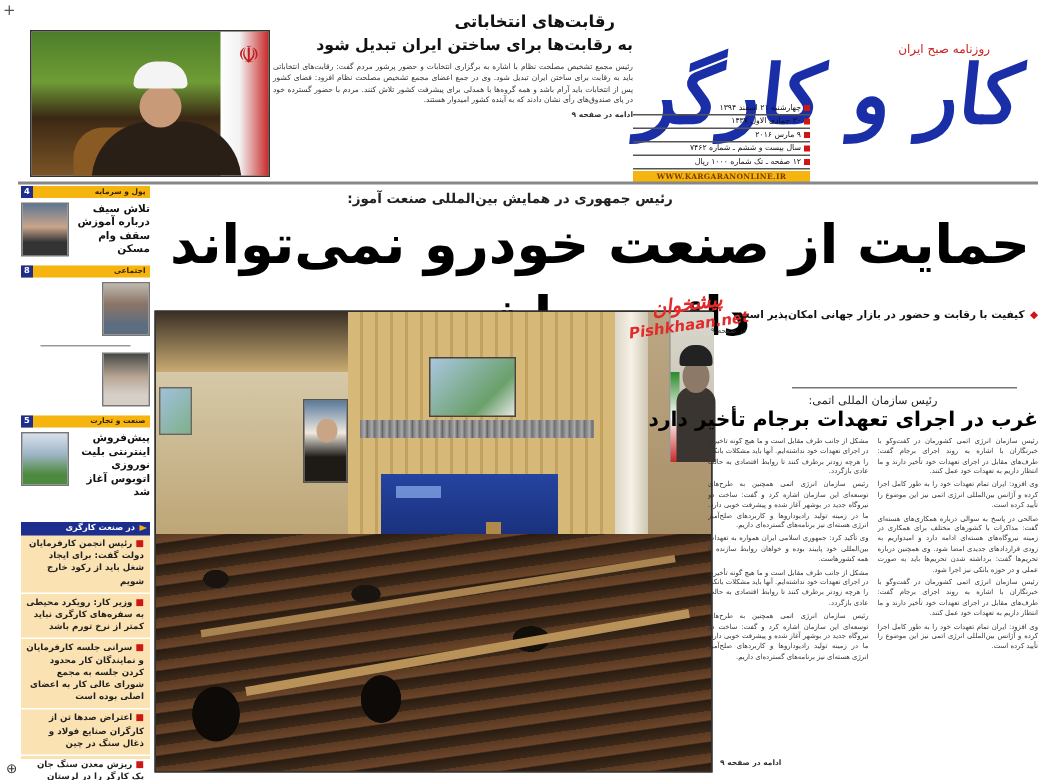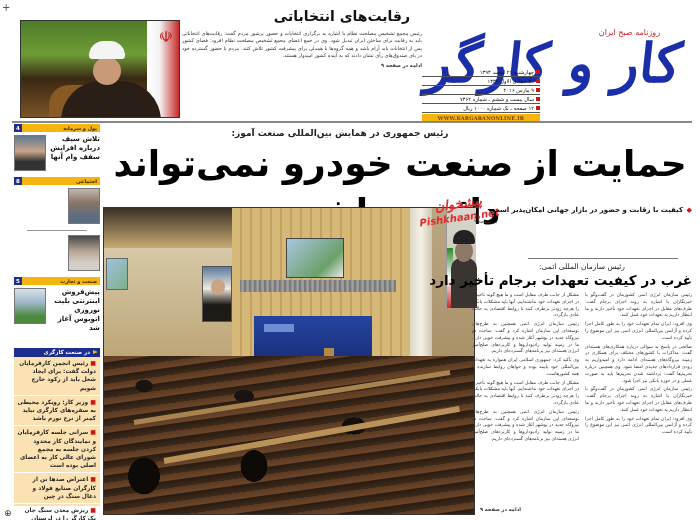--- a/index.html
+++ b/index.html
@@ -18,21 +18,21 @@
   
   .top-photo { position: absolute; left: 20px; top: 20px; width: 160px; height: 98px; background: linear-gradient(180deg,#4e7d2a 0%,#6e9c35 35%,#3a2814 60%,#7b5426 100%); border: 1px solid #333; overflow: hidden; }
   .top-photo .flag { position: absolute; right: 0; top: 0; width: 32px; height: 98px; background: linear-gradient(90deg,#fff 0%,#f2f2f2 40%,#c82a2a 100%); }
   .top-photo .turban { position: absolute; left: 68px; top: 20px; width: 36px; height: 18px; border-radius: 18px 18px 4px 4px; background: #f4f4f4; }
   .top-photo .face { position: absolute; left: 72px; top: 36px; width: 28px; height: 28px; border-radius: 50%; background: #c99a78; }
   .top-photo .robe { position: absolute; left: 40px; top: 60px; width: 100px; height: 40px; border-radius: 40px 40px 0 0; background: #2a1f17; }
   .top-photo .cloak { position: absolute; left: 28px; top: 64px; width: 40px; height: 36px; background: #8a5a24; border-radius: 20px 0 0 0; }
   .emblem { position: absolute; right: 6px; top: 6px; color: #c01b1b; font-size: 16px; }
 
   .top-story { position: absolute; left: 182px; top: 8px; width: 240px; text-align: right; }
-  .top-kicker { font-size: 14px; font-weight: bold; padding-right: 12px; }
+  .top-kicker { font-size: 11px; font-weight: bold; padding-right: 12px; }
   .top-title { font-size: 10.5px; font-weight: bold; margin-top: 3px; white-space: nowrap; }
   .body-text { font-size: 5px; line-height: 7.4px; color: #333; text-align: justify; margin-top: 6px; }
   .cont { font-size: 5px; font-weight: bold; margin-top: 2px; color: #333; }
 
   .rule-top { position: absolute; left: 12px; top: 121px; width: 680px; height: 2px; background: #888; }
 
   
   .main-kicker { position: absolute; left: 100px; top: 128px; width: 480px; text-align: center; font-size: 9px; font-weight: bold; color: #222; }
   .main-title { position: absolute; left: 100px; top: 140px; width: 600px; text-align: center; font-size: 36px; font-weight: bold; letter-spacing: -1px; line-height: 48px; color: #000; font-family: "DejaVu Sans", sans-serif; }
 
@@ -134,20 +134,21 @@
   <div class="flag"></div>
   <div class="emblem">☫</div>
   <div class="cloak"></div>
   <div class="robe"></div>
   <div class="face"></div>
   <div class="turban"></div>
 </div>
 
 <div class="top-story">
   <div class="top-kicker">رقابت‌های انتخاباتی</div>
+  <div class="top-title">به رقابت‌ها برای ساختن ایران تبدیل شود</div>
   <div class="body-text">رئیس مجمع تشخیص مصلحت نظام با اشاره به برگزاری انتخابات و حضور پرشور مردم گفت: رقابت‌های انتخاباتی باید به رقابت برای ساختن ایران تبدیل شود. وی در جمع اعضای مجمع تشخیص مصلحت نظام افزود: فضای کشور پس از انتخابات باید آرام باشد و همه گروه‌ها با همدلی برای پیشرفت کشور تلاش کنند. مردم با حضور گسترده خود در پای صندوق‌های رأی نشان دادند که به آینده کشور امیدوار هستند.</div>
   <div class="cont">ادامه در صفحه ۹</div>
 </div>
 
 <div class="rule-top"></div>
 
 <div class="main-kicker">رئیس جمهوری در همایش بین‌المللی صنعت آموز:</div>
 <div class="main-title">حمایت از صنعت خودرو نمی‌تواند دائمی باشد</div>
 
 <div class="main-photo">
@@ -179,21 +180,21 @@
   <div class="wm-en">Pishkhaan.net</div>
 </div>
 
 <div class="bullets">
   <div class="bullet">کیفیت با رقابت و حضور در بازار جهانی امکان‌پذیر است</div>
   <div class="bullet-cont">در صفحه ۹</div>
 </div>
 
 <div class="divider2"></div>
 <div class="story2-kicker">رئیس سازمان المللی اتمی:</div>
-<div class="story2-title">غرب در کیفیت تعهدات برجام تأخیر دارد</div>
+<div class="story2-title">غرب در اجرای تعهدات برجام تأخیر دارد</div>
 <div class="cols">
   <div class="col">
     <p>رئیس سازمان انرژی اتمی کشورمان در گفت‌وگو با خبرنگاران با اشاره به روند اجرای برجام گفت: طرف‌های مقابل در اجرای تعهدات خود تأخیر دارند و ما انتظار داریم به تعهدات خود عمل کنند.</p>
     <p>وی افزود: ایران تمام تعهدات خود را به طور کامل اجرا کرده و آژانس بین‌المللی انرژی اتمی نیز این موضوع را تأیید کرده است.</p>
     <p>صالحی در پاسخ به سوالی درباره همکاری‌های هسته‌ای گفت: مذاکرات با کشورهای مختلف برای همکاری در زمینه نیروگاه‌های هسته‌ای ادامه دارد و امیدواریم به زودی قراردادهای جدیدی امضا شود. وی همچنین درباره تحریم‌ها گفت: برداشته شدن تحریم‌ها باید به صورت عملی و در حوزه بانکی نیز اجرا شود.</p>
     <p>رئیس سازمان انرژی اتمی کشورمان در گفت‌وگو با خبرنگاران با اشاره به روند اجرای برجام گفت: طرف‌های مقابل در اجرای تعهدات خود تأخیر دارند و ما انتظار داریم به تعهدات خود عمل کنند.</p>
     <p>وی افزود: ایران تمام تعهدات خود را به طور کامل اجرا کرده و آژانس بین‌المللی انرژی اتمی نیز این موضوع را تأیید کرده است.</p>
   </div>
   <div class="col">
     <p>مشکل از جانب طرف مقابل است و ما هیچ گونه تأخیری در اجرای تعهدات خود نداشته‌ایم. آنها باید مشکلات بانکی را هرچه زودتر برطرف کنند تا روابط اقتصادی به حالت عادی بازگردد.</p>
@@ -205,21 +206,21 @@
 </div>
 <div class="cont2">ادامه در صفحه ۹</div>
 
 <div class="sidebar">
   <div class="side-item">
     <div class="side-tab">
       <span>پول و سرمایه</span>
       <span class="num">4</span>
     </div>
     <div class="side-body">
-      <div class="side-text">تلاش سیف درباره افزایش سقف وام آنها</div>
+      <div class="side-text">تلاش سیف درباره آموزش سقف وام مسکن</div>
       <div class="side-thumb thumb-a"></div>
     </div>
   </div>
   <div class="side-item">
     <div class="side-tab">
       <span>اجتماعی</span>
       <span class="num">8</span>
     </div>
     <div class="side-body">
       <div class="side-thumb thumb-b"></div>

